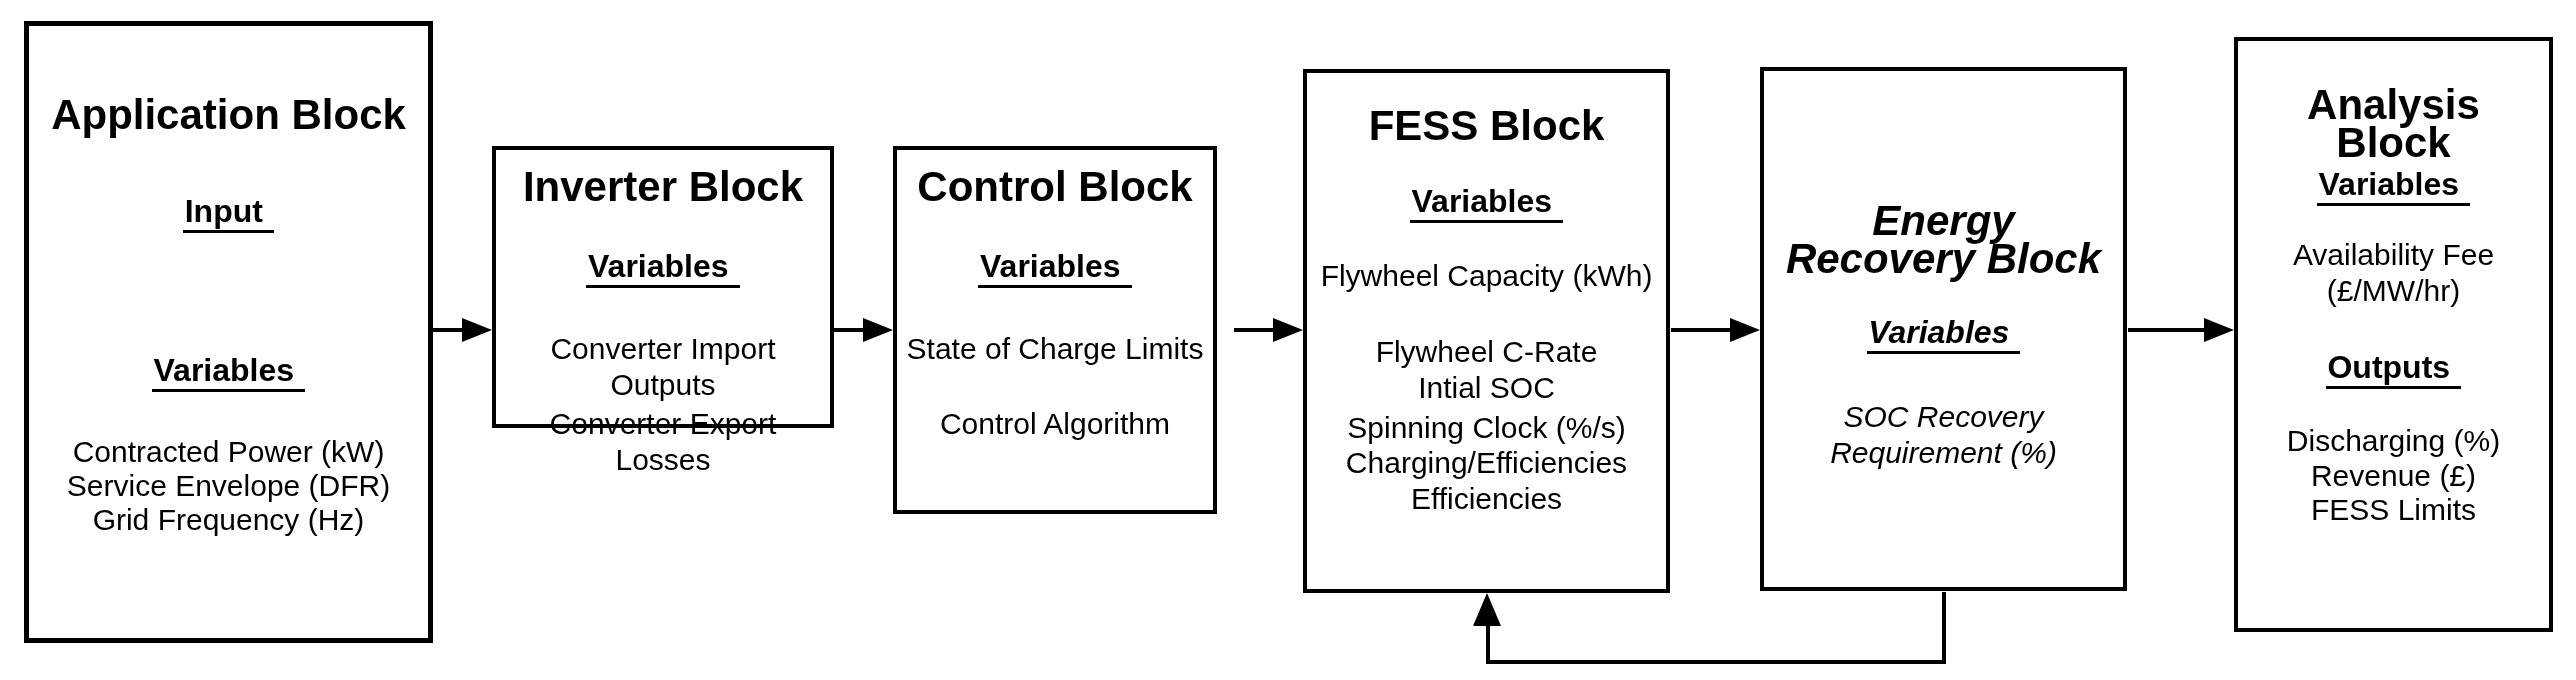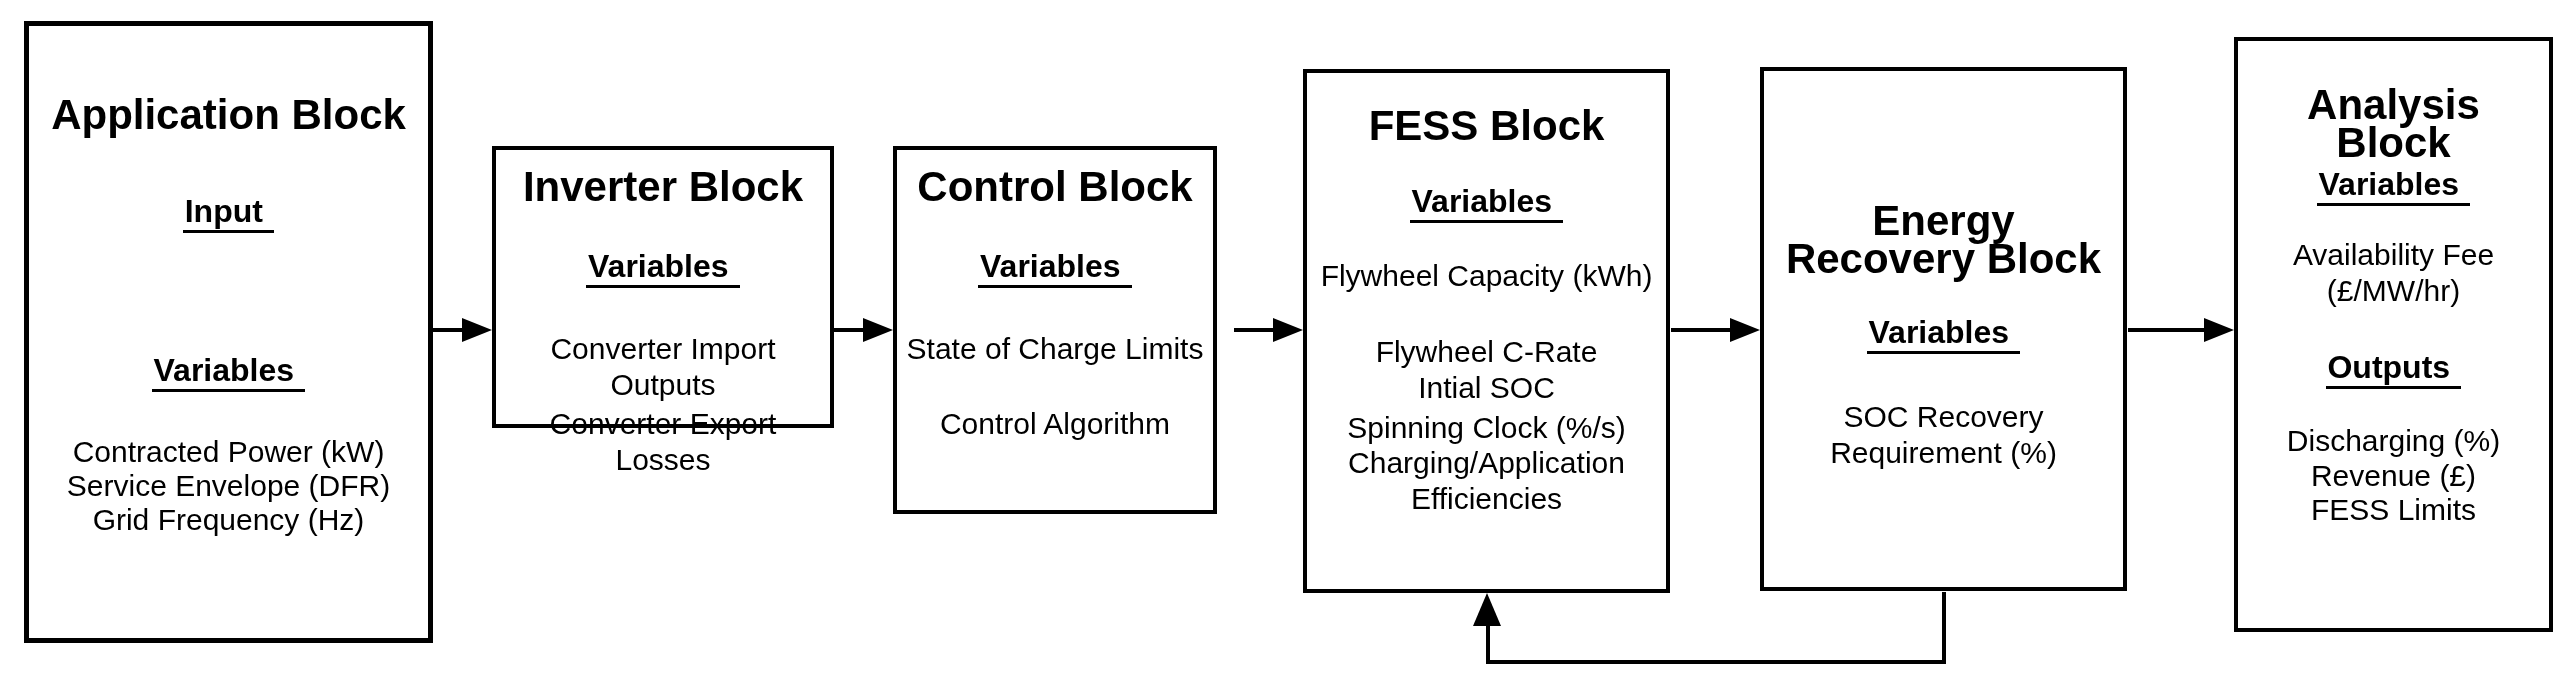--- a/index.html
+++ b/index.html
@@ -68,24 +68,24 @@
     <div class="item" style="top:256px">Control Algorithm</div>
   </div>
 
   <div class="block" style="left:1303px; top:69px; width:367px; height:524px;">
     <div class="title" style="top:34px">FESS Block</div>
     <div class="hdr" style="top:109px"><span class="ul">Variables</span></div>
     <div class="item" style="top:185px">Flywheel Capacity (kWh)</div>
     <div class="item" style="top:261px">Flywheel C-Rate</div>
     <div class="item" style="top:297px">Intial SOC</div>
     <div class="item" style="top:337px">Spinning Clock (%/s)</div>
-    <div class="item" style="top:372px">Charging/Application Efficiencies</div>
+    <div class="item" style="top:372px">Charging/Efficiencies Efficiencies</div>
   </div>
 
-  <div class="block" style="left:1760px; top:67px; width:367px; height:524px;">
+  <div class="block" style="left:1760px; top:67px; width:367px; height:524px;font-style:italic;">
     <div class="title" style="top:131px">Energy Recovery Block</div>
     <div class="hdr" style="top:242px"><span class="ul">Variables</span></div>
     <div class="item" style="top:328px">SOC Recovery Requirement (%)</div>
   </div>
 
   <div class="block" style="left:2234px; top:37px; width:319px; height:595px;">
     <div class="title" style="top:45px">Analysis Block</div>
     <div class="hdr" style="top:124px"><span class="ul">Variables</span></div>
     <div class="item" style="top:196px">Availability Fee (£/MW/hr)</div>
     <div class="hdr" style="top:307px"><span class="ul">Outputs</span></div>

